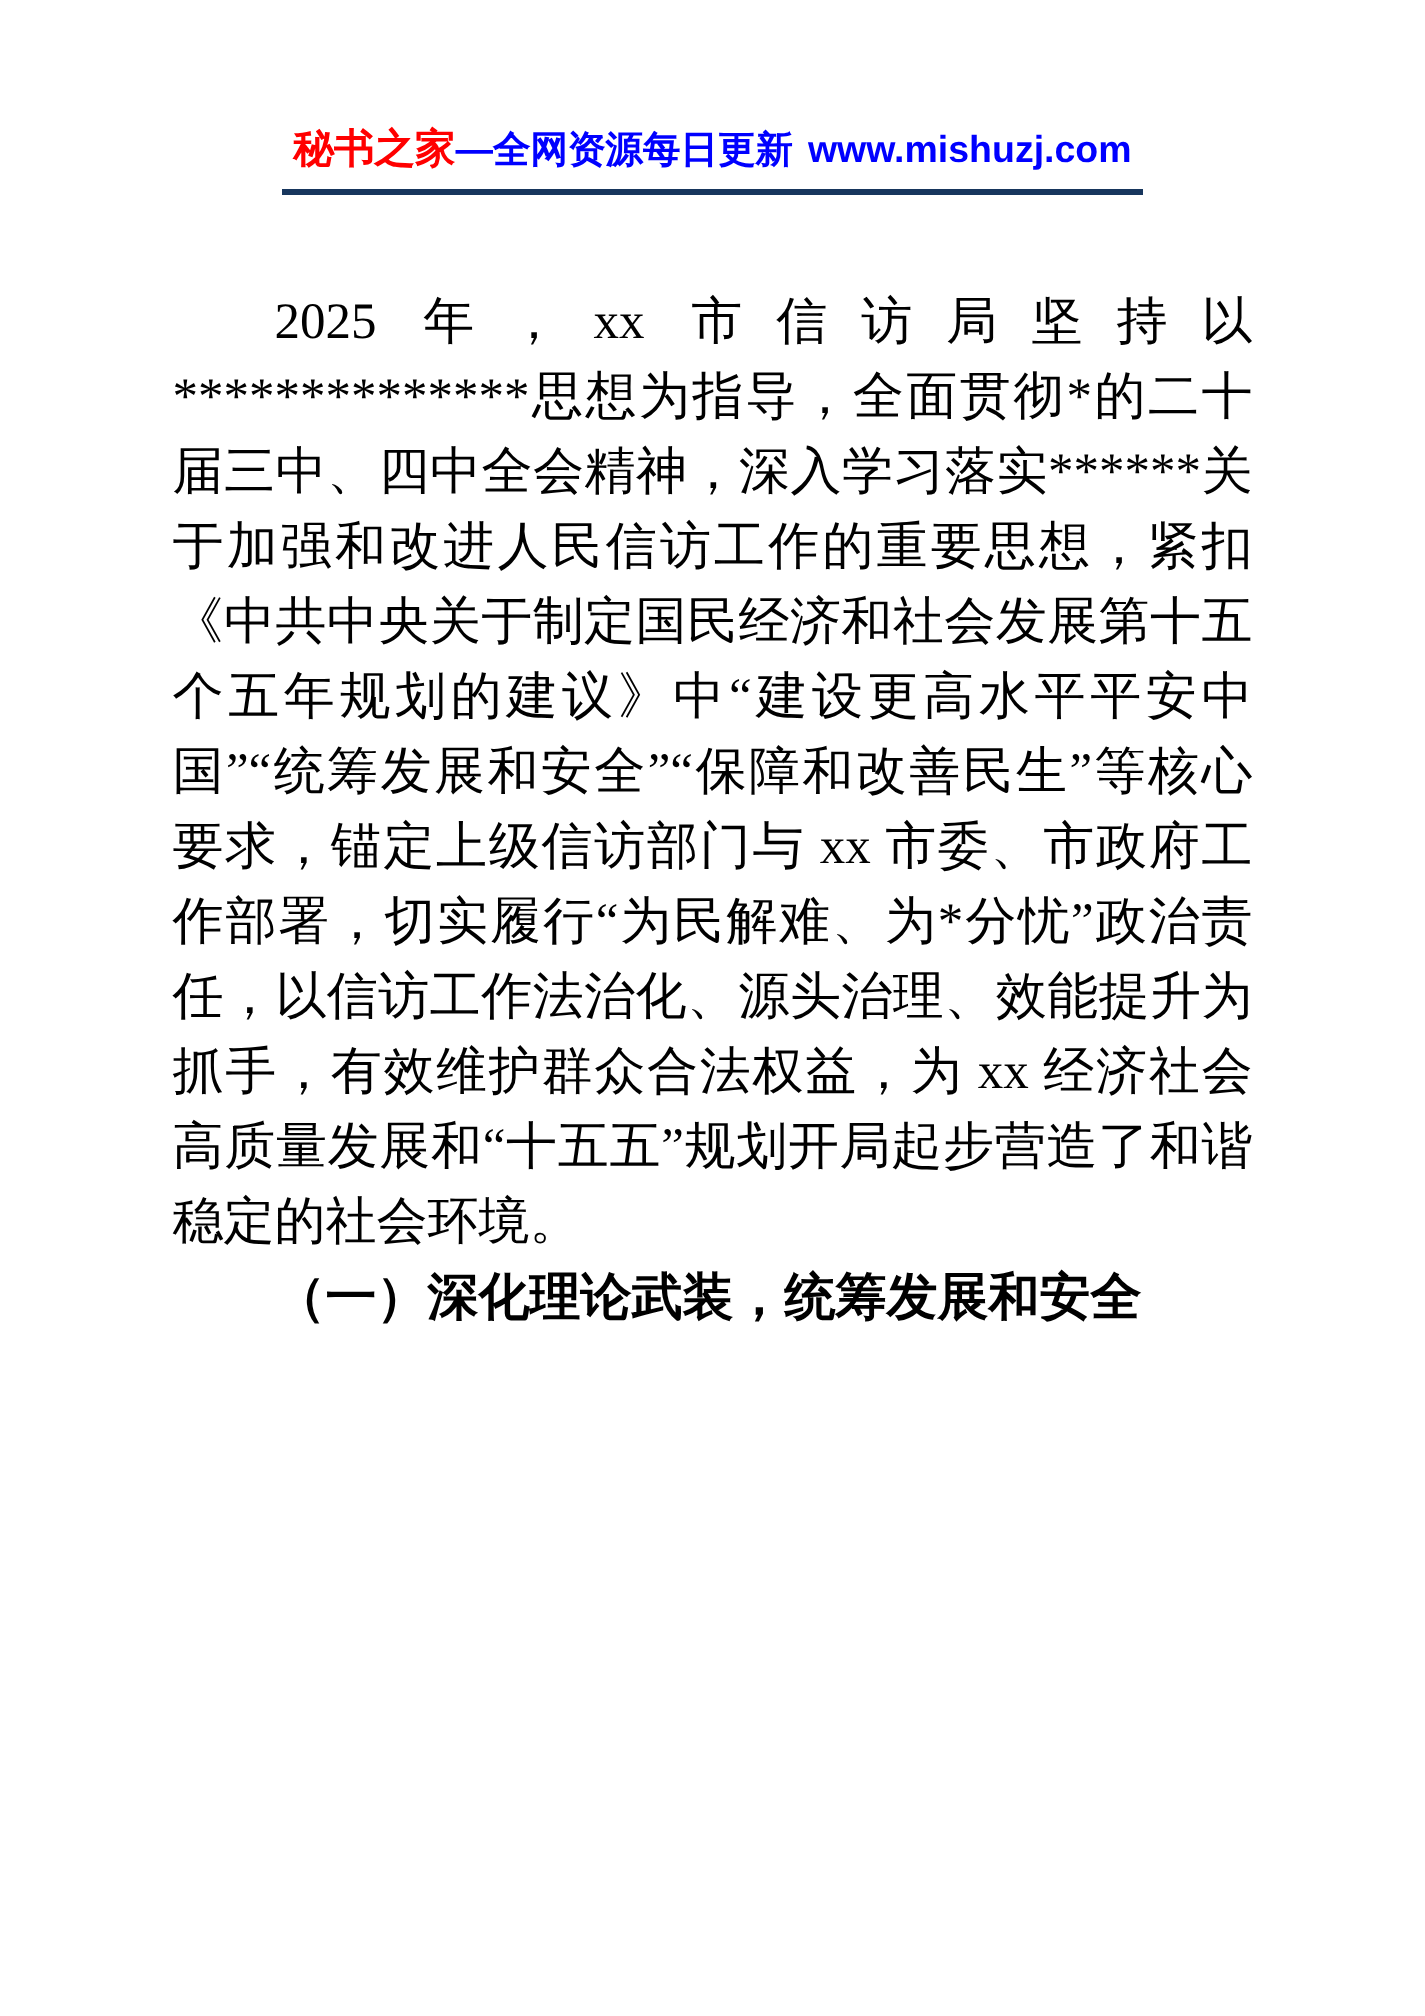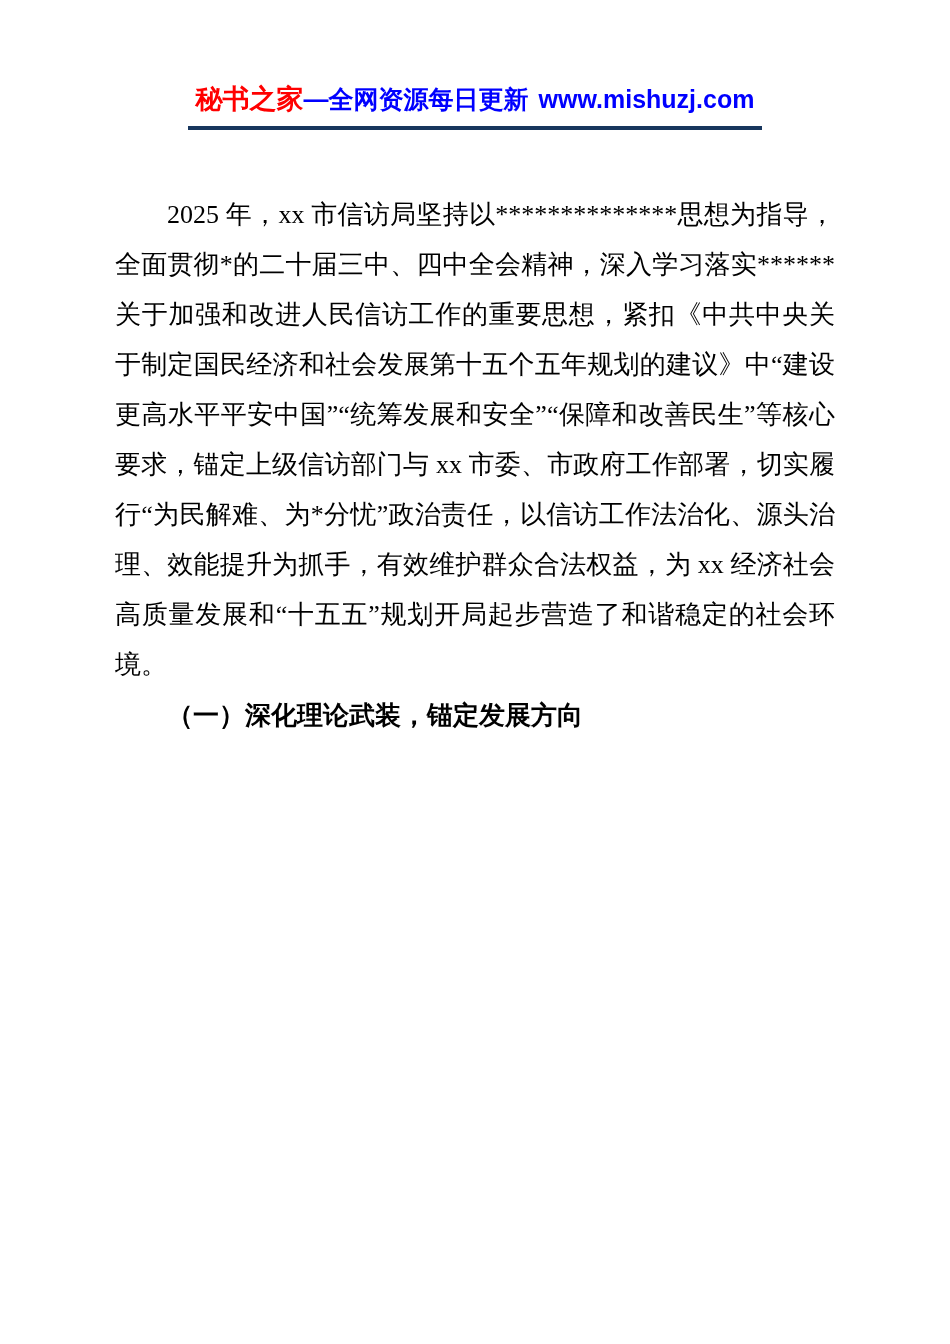--- a/index.html
+++ b/index.html
@@ -35,21 +35,21 @@
     .doc-title {
       margin: 46px 0 0 0;
       text-align: center;
       font-size: 40px;
       font-weight: bold;
       letter-spacing: 2px;
       line-height: 1.2;
     }
     .doc-body {
       margin-top: 60px;
-      font-size: 26px;
+      font-size: 34px;
       line-height: 50px;
       text-align: justify;
     }
     .para {
       margin: 0;
       text-indent: 2em;
     }
     .bold-heading {
       font-weight: bold;
       font-family: "Liberation Sans", sans-serif;
@@ -62,16 +62,16 @@
 
   <div class="doc-header">
     <div class="doc-header-inner">
       <span class="site-name">秘书之家</span><span class="tagline">—全网资源每日更新</span><span class="header-url">www.mishuzj.com</span>
     </div>
   </div>
 
 
   <div class="doc-body">
     <p class="para">2025 年，xx 市信访局坚持以**************思想为指导，全面贯彻*的二十届三中、四中全会精神，深入学习落实******关于加强和改进人民信访工作的重要思想，紧扣《中共中央关于制定国民经济和社会发展第十五个五年规划的建议》中“建设更高水平平安中国”“统筹发展和安全”“保障和改善民生”等核心要求，锚定上级信访部门与 xx 市委、市政府工作部署，切实履行“为民解难、为*分忧”政治责任，以信访工作法治化、源头治理、效能提升为抓手，有效维护群众合法权益，为 xx 经济社会高质量发展和“十五五”规划开局起步营造了和谐稳定的社会环境。</p>
-    <p class="para bold-heading">（一）深化理论武装，锚定发展方向</p>
+    <p class="para bold-heading">（一）深化理论武装，统筹发展和安全</p>
   </div>
 
 </div>
 
 </body></html>

